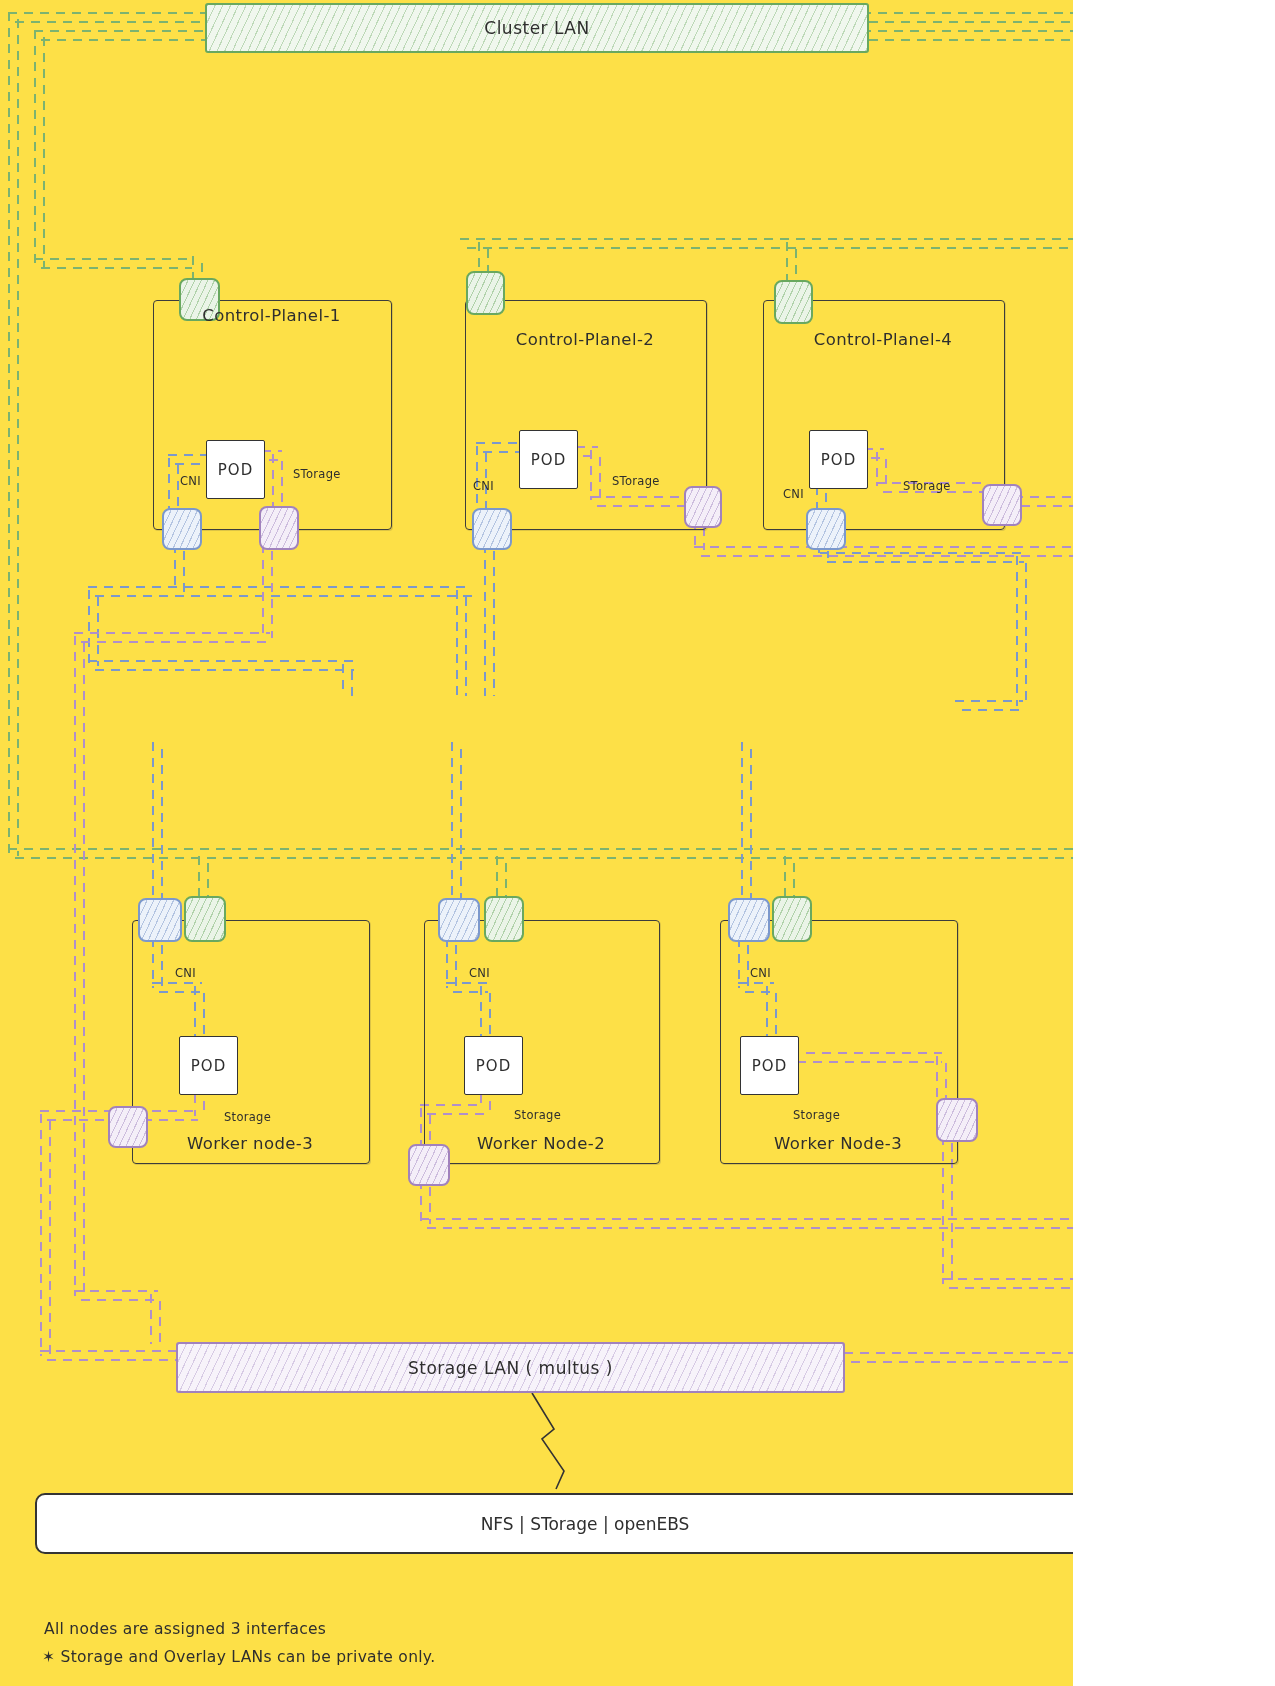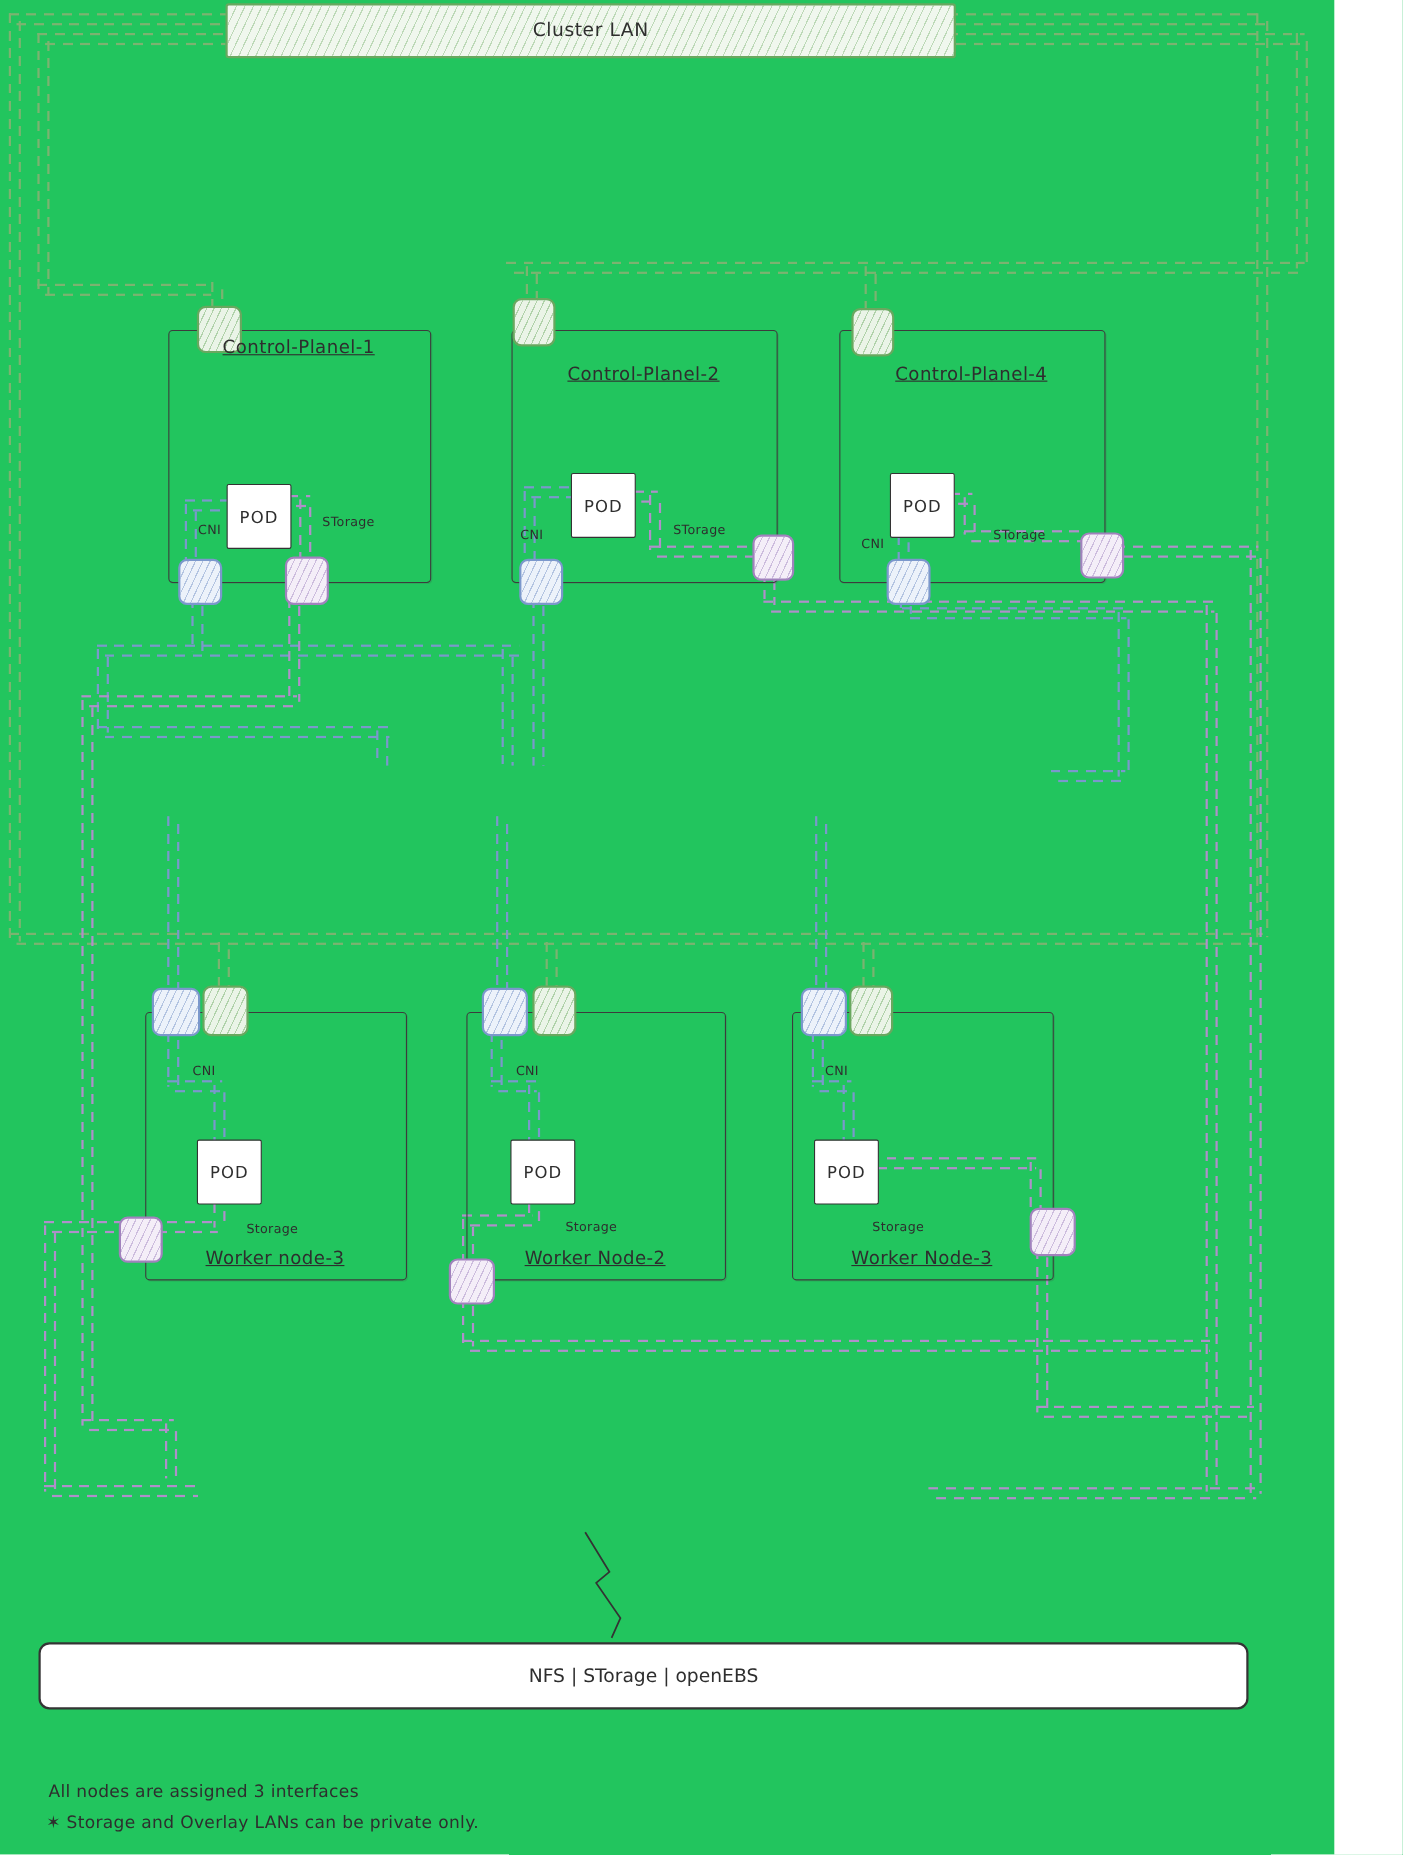--- a/index.html
+++ b/index.html
@@ -1,16 +1,16 @@
 <!DOCTYPE html>
 <html><head>
 <meta charset="utf-8">
 <style>
   html,body{margin:0;padding:0;background:#fff;}
-  .canvas{position:relative;width:1213px;height:1686px;background:#22c55e;overflow:hidden;
+  .canvas{position:relative;width:1073px;height:1686px;background:#fde047;overflow:hidden;
           font-family:"DejaVu Sans",sans-serif;color:#2e2e2e;}
 
   
   .ln{position:absolute;z-index:1;}
   .ln.h{height:11px;
     background-image:repeating-linear-gradient(90deg,currentColor 0 9px,transparent 9px 16px),
                      repeating-linear-gradient(90deg,currentColor 0 9px,transparent 9px 16px);
     background-size:100% 2px,100% 2px;background-position:0 0,7px 9px;background-repeat:no-repeat;}
   .ln.v{width:11px;
     background-image:repeating-linear-gradient(180deg,currentColor 0 9px,transparent 9px 16px),
@@ -28,21 +28,21 @@
   .banner.blue{border:2px solid #7b98cc;background-color:#f2f6fb;
     background-image:repeating-linear-gradient(115deg,rgba(110,140,195,.35) 0 1px,transparent 1px 7px);}
   .banner.purple{border:2px solid #a182bd;background-color:#f7f3fa;
     background-image:repeating-linear-gradient(115deg,rgba(150,120,185,.33) 0 1px,transparent 1px 7px);}
   .backends{position:absolute;z-index:3;display:flex;align-items:center;justify-content:center;
           font-size:17px;border:2px solid #343434;border-radius:10px;background:#fff;}
 
   
   .node{position:absolute;z-index:2;border:1.8px solid #3c3c3c;border-radius:4px;background:transparent;
         box-shadow:1px 1px 0 rgba(70,70,70,.18);}
-  .node-title{position:absolute;z-index:5;text-align:center;font-size:16.5px;letter-spacing:.4px;text-decoration:underline;}
+  .node-title{position:absolute;z-index:5;text-align:center;font-size:16.5px;letter-spacing:.4px;}
   .pod{position:absolute;z-index:3;width:57px;height:57px;background:#fff;border:1.9px solid #333;
        border-radius:2px;display:flex;align-items:center;justify-content:center;font-size:15px;letter-spacing:1px;}
   .small-label{position:absolute;z-index:5;font-size:11.5px;letter-spacing:.3px;}
 
   
   .nic{position:absolute;z-index:4;border:2px solid;border-radius:8px;}
   .nic.ng{border-color:#69a85f;background-color:#eaf4e7;
     background-image:repeating-linear-gradient(115deg,rgba(105,168,95,.45) 0 1px,transparent 1px 6px);}
   .nic.nb{border-color:#7b98cc;background-color:#ecf2fa;
     background-image:repeating-linear-gradient(115deg,rgba(110,140,195,.45) 0 1px,transparent 1px 6px);}
@@ -133,20 +133,23 @@
   <div class="ln v p" style="left:420px;top:1180px;height:44px;"></div>
   <div class="ln h p" style="left:420px;top:1218px;width:680px;"></div>
   <div class="ln h p" style="left:790px;top:1052px;width:152px;"></div>
   <div class="ln v p" style="left:936px;top:1056px;height:46px;"></div>
   <div class="ln v p" style="left:942px;top:1136px;height:148px;"></div>
   <div class="ln h p" style="left:942px;top:1278px;width:198px;"></div>
 
   <div class="banner green" style="left:205px;top:3px;width:660px;height:46px;">
     <span>Cluster LAN</span>
   </div>
+  <div class="banner purple" style="left:176px;top:1342px;width:665px;height:47px;">
+    <span>Storage LAN ( multus )</span>
+  </div>
   <div class="backends" style="left:35px;top:1493px;width:1096px;height:57px;">
     <span>NFS | STorage | openEBS</span>
   </div>
 
   <svg style="position:absolute;left:520px;top:1391px;z-index:1;" width="70" height="100" viewBox="0 0 70 100">
     <polyline points="12,2 34,38 22,48 44,80 36,98" fill="none" stroke="#333" stroke-width="1.6"></polyline>
   </svg>
 
   <div class="node" style="left:153px;top:300px;width:237px;height:228px;"></div>
   <div class="node-title" style="left:153px;top:306px;width:237px;">Control-Planel-1</div>

